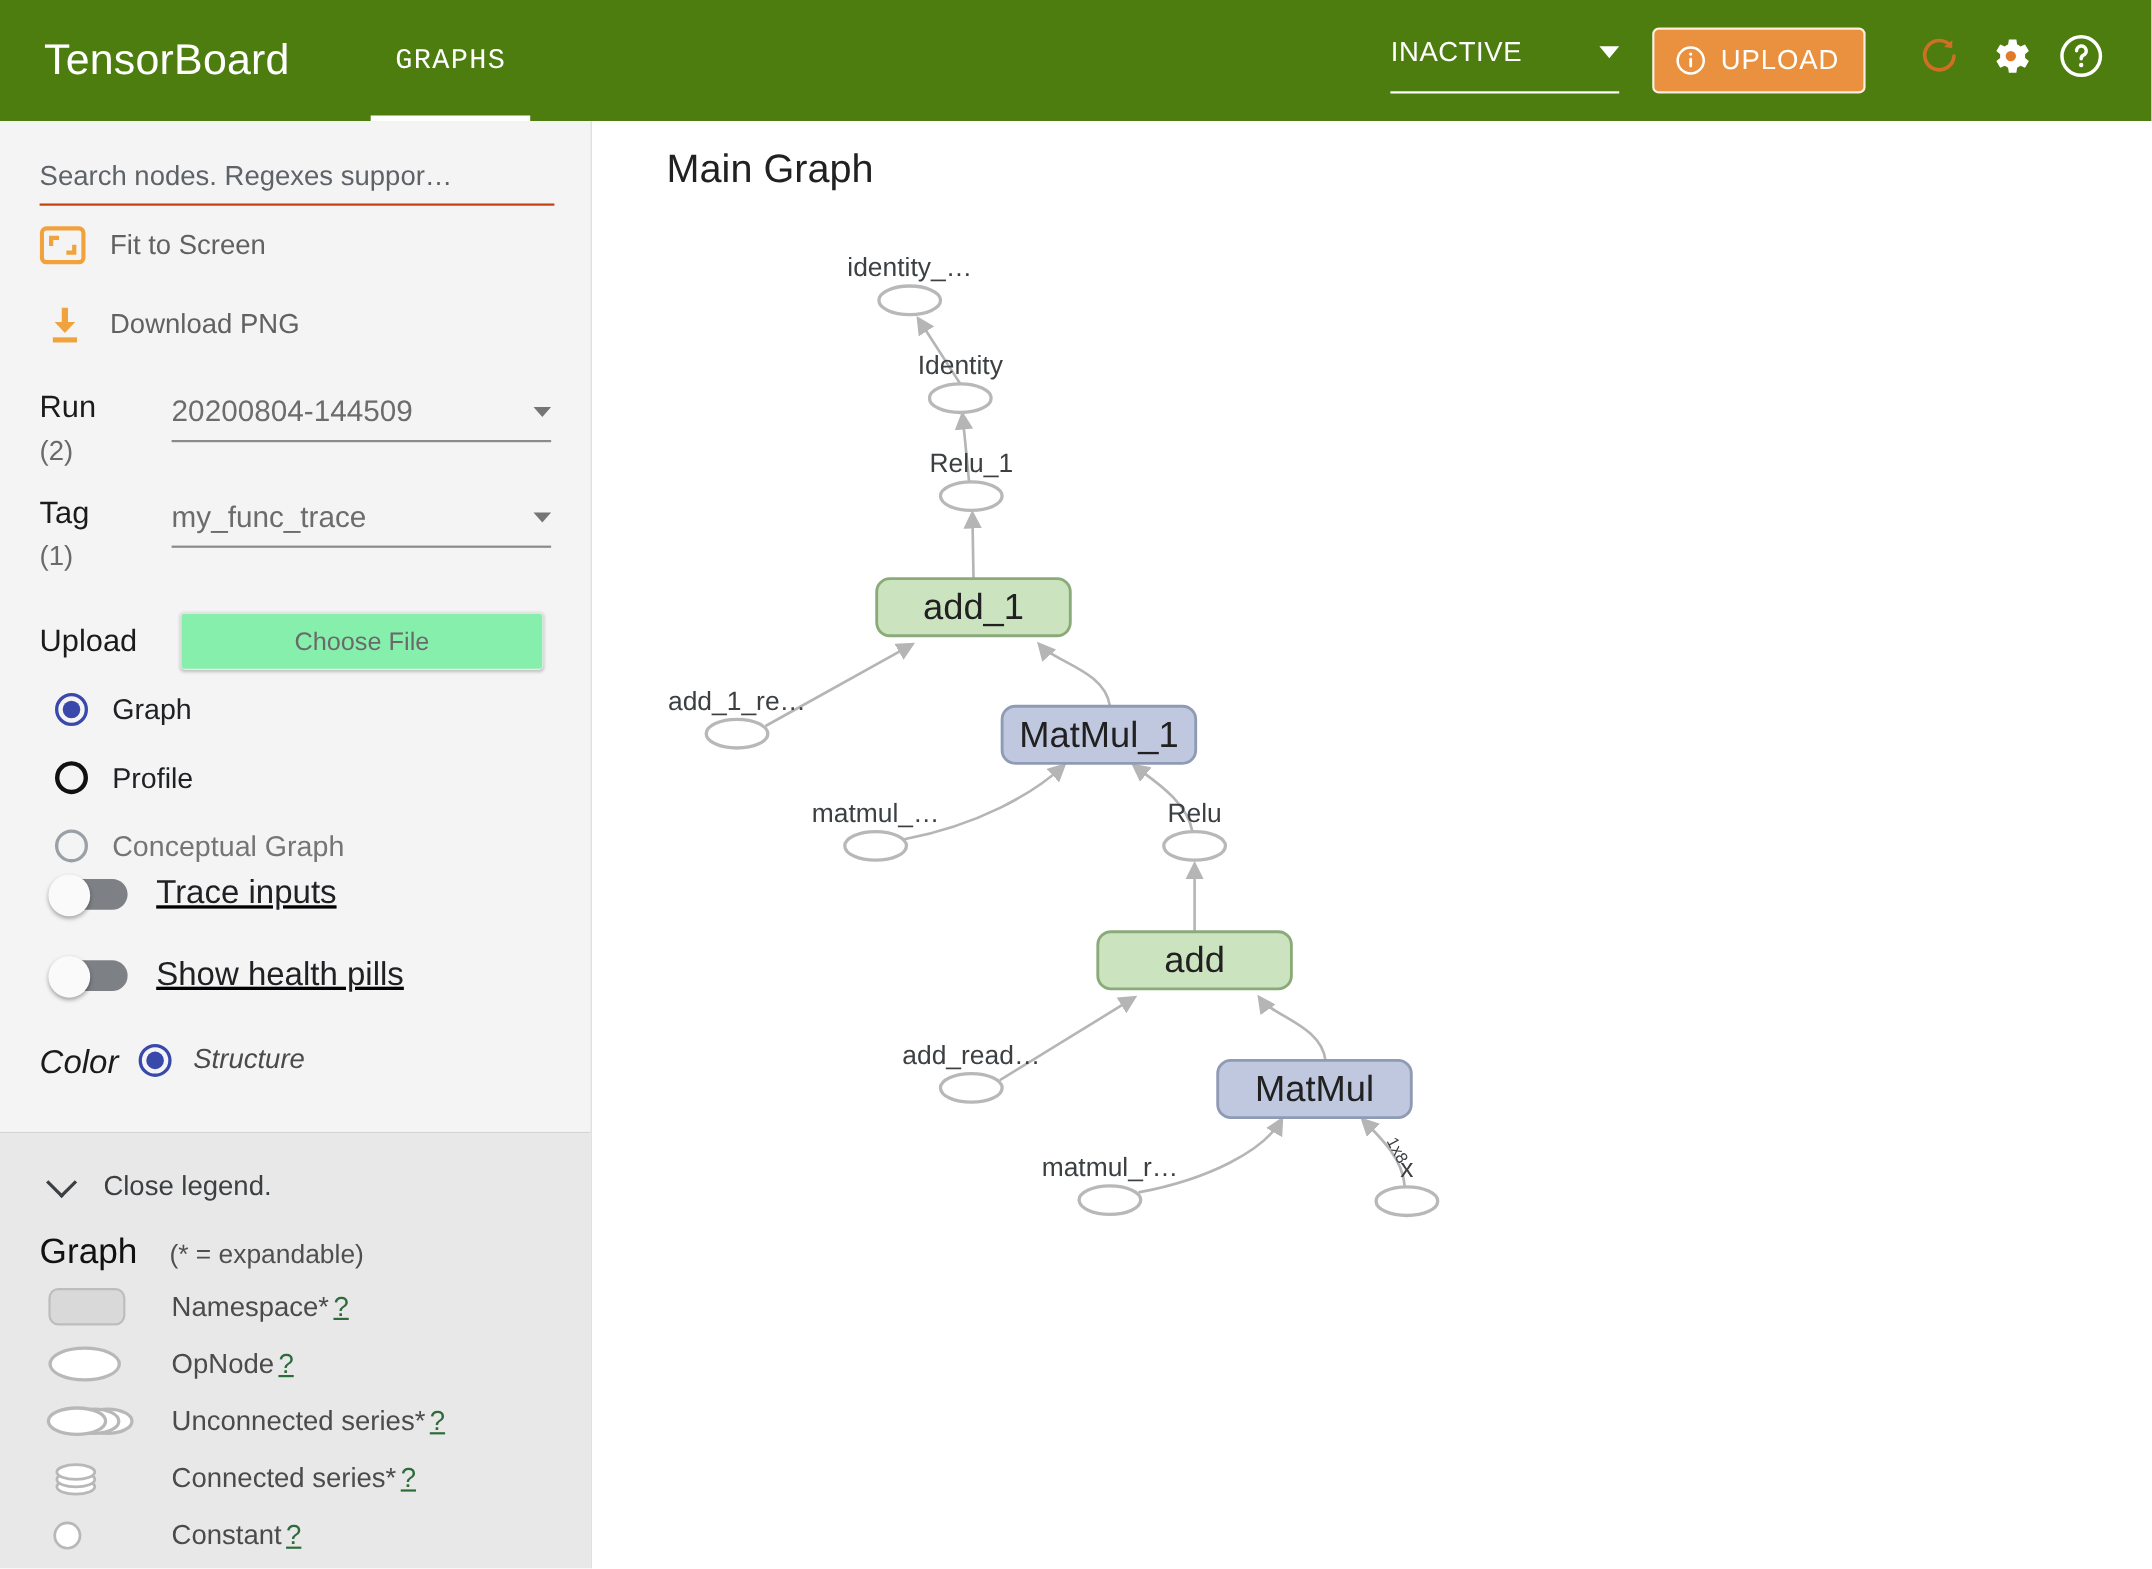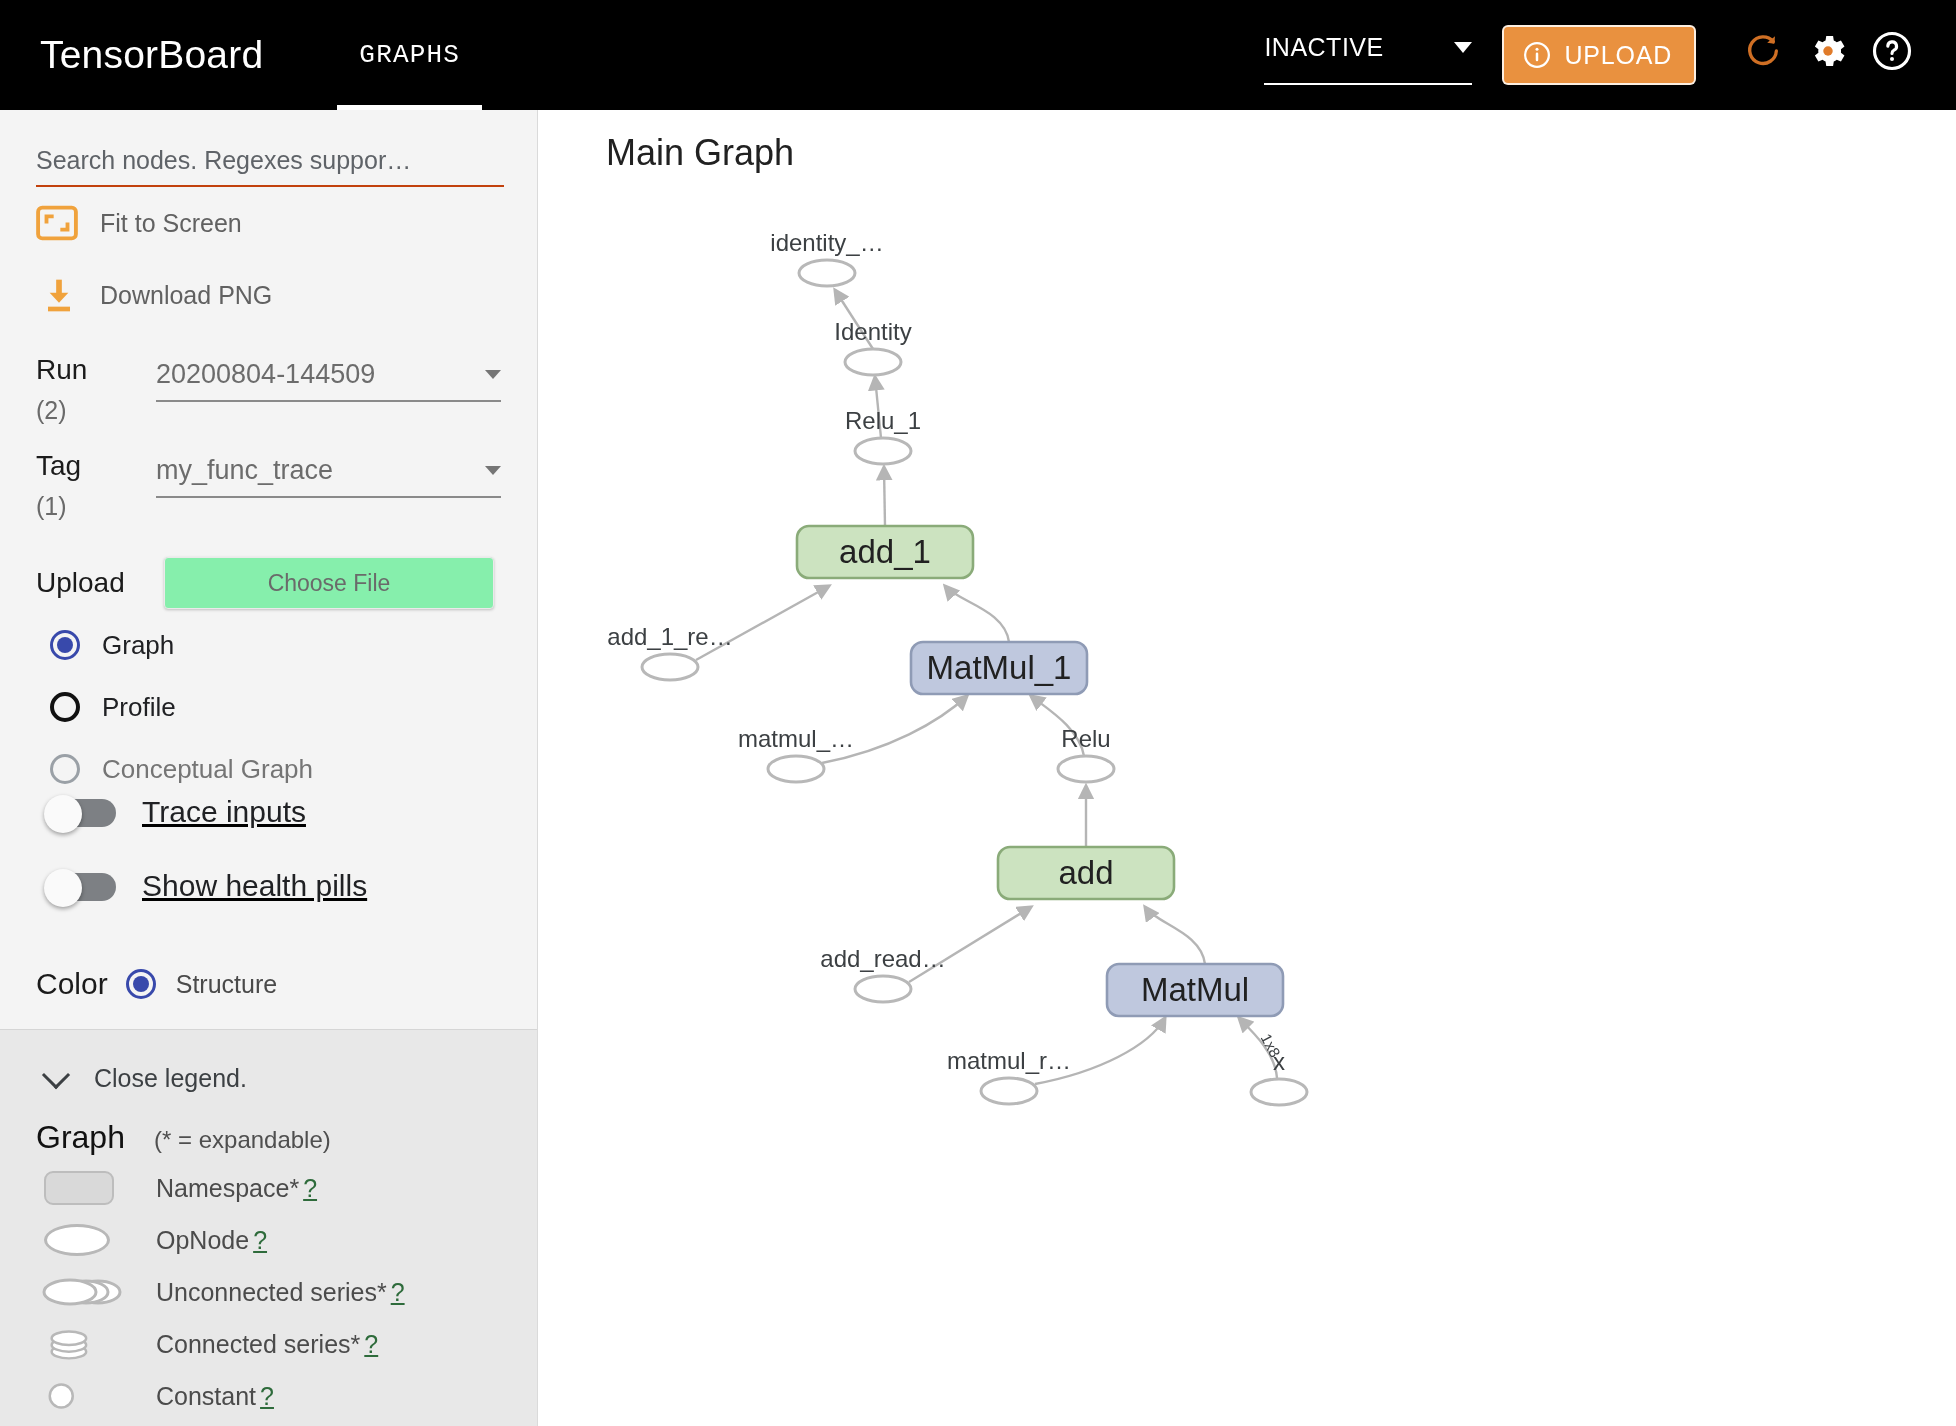--- a/index.html
+++ b/index.html
@@ -9,21 +9,21 @@
     overflow: hidden;
     font-family: "Liberation Sans", sans-serif;
     background: #ffffff;
   }
   #app { position: relative; width: 1956px; height: 1426px; }
 
   
   .topbar {
     position: absolute; left: 0; top: 0;
     width: 1956px; height: 110px;
-    background: #000000;
+    background: #4d7c0f;
     display: flex; align-items: center;
   }
   .brand {
     color: #ffffff;
     font-size: 39px;
     letter-spacing: .2px;
     margin-left: 40px;
     white-space: nowrap;
   }
   .tabs { margin-left: 74px; height: 110px; display: flex; align-items: center; }
@@ -168,21 +168,21 @@
     background: #7d8084;
   }
   .toggle .knob {
     position: absolute; left: 0; top: 0;
     width: 38px; height: 38px; border-radius: 50%;
     background: #fafafa;
     box-shadow: 0 2px 4px rgba(0,0,0,.35);
   }
   .toggle-label { font-size: 30px; color: #202124; margin-left: 24px; }
 
-  .color-row { display: flex; align-items: center; height: 70px; margin-top: 6px; }
+  .color-row { display: flex; height: 70px; margin-top: 6px; font-style: italic; }
   .color-key { font-size: 30px; color: #1b1b1b; }
   .color-opt-label { font-size: 25px; color: #4a4a4a; margin-left: 20px; }
 
   .sidebar-divider { height: 1px; background: #d5d5d5; margin-top: 10px; }
 
   
   .legend {
     background: #e8e8e8;
     padding: 34px 36px 10px 36px;
     height: 100%;

